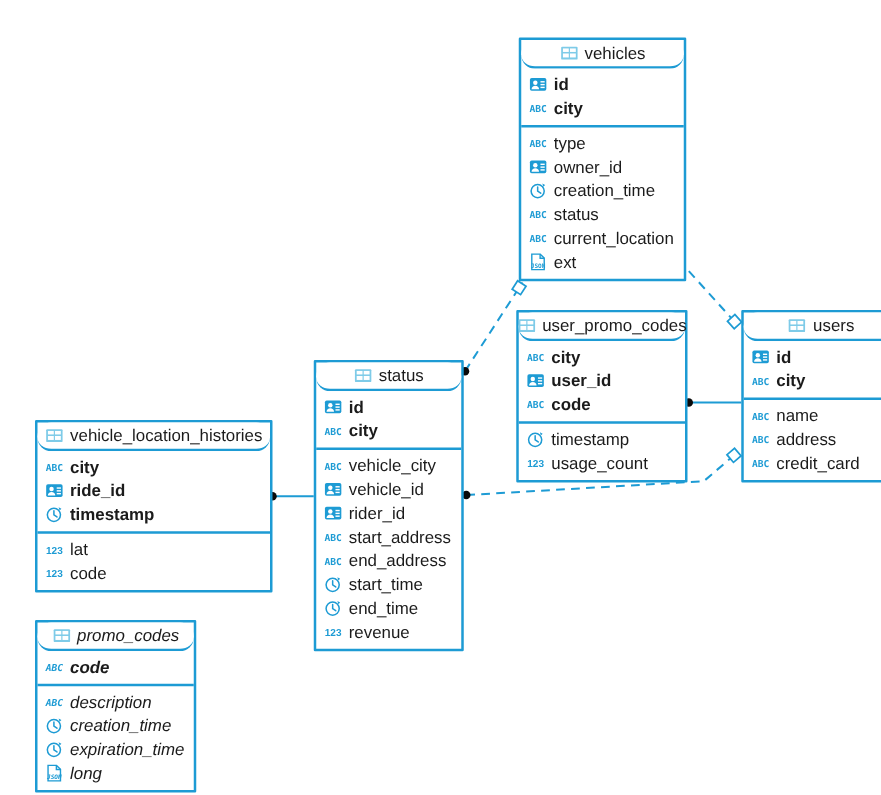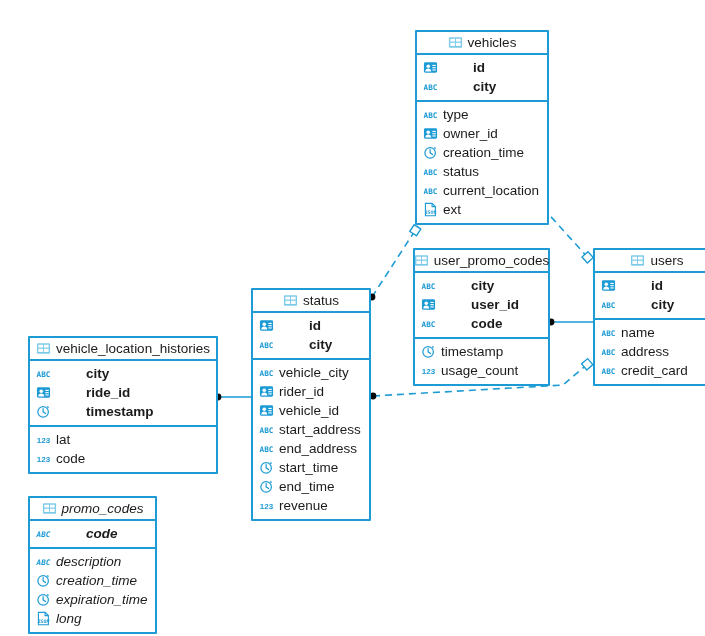--- a/index.html
+++ b/index.html
@@ -35,20 +35,21 @@
   }
   .tbl-header {
     box-sizing: border-box;
     height: 23px;
     border-bottom: 2px solid #1d9bd4;
     display: flex;
     align-items: center;
     justify-content: center;
     gap: 5px;
     background: #ffffff;
+    border-radius: 11px;
   }
   .tbl-title {
     font-size: 13.5px;
     color: #1b1b1b;
     line-height: 1;
     white-space: nowrap;
   }
   .sec {
     padding: 3px 0 4px 0;
   }
@@ -63,21 +64,20 @@
     padding-left: 6px;
     white-space: nowrap;
   }
   .col-name {
     font-size: 13.5px;
     color: #1b1b1b;
     line-height: 1;
   }
   .col-row.pk .col-name {
     font-weight: bold;
-    margin-left: 30px;
   }
   .ic {
     width: 15px;
     height: 15px;
     flex: 0 0 15px;
     display: block;
   }
   .ic svg { display: block; }
 </style>
 </head>
@@ -385,34 +385,34 @@
             <span class="ic">
               <svg viewBox="0 0 16 16" width="15" height="15">
                 <rect x="1" y="2.5" width="14" height="11" rx="1.5" fill="#1d9bd4"></rect>
                 <circle cx="5.6" cy="6.6" r="1.9" fill="#ffffff"></circle>
                 <path d="M2.4 12.2c0-2 1.5-3.1 3.2-3.1s3.2 1.1 3.2 3.1z" fill="#ffffff"></path>
                 <rect x="10" y="5.2" width="3.6" height="1.2" fill="#ffffff"></rect>
                 <rect x="10" y="7.6" width="3.6" height="1.2" fill="#ffffff"></rect>
                 <rect x="10" y="10" width="3.6" height="1.2" fill="#ffffff"></rect>
               </svg>
             </span>
+            <span class="col-name">vehicle_id</span>
+          </div>
+          <div class="col-row">
+            <span class="ic">
+              <svg viewBox="0 0 16 16" width="15" height="15">
+                <rect x="1" y="2.5" width="14" height="11" rx="1.5" fill="#1d9bd4"></rect>
+                <circle cx="5.6" cy="6.6" r="1.9" fill="#ffffff"></circle>
+                <path d="M2.4 12.2c0-2 1.5-3.1 3.2-3.1s3.2 1.1 3.2 3.1z" fill="#ffffff"></path>
+                <rect x="10" y="5.2" width="3.6" height="1.2" fill="#ffffff"></rect>
+                <rect x="10" y="7.6" width="3.6" height="1.2" fill="#ffffff"></rect>
+                <rect x="10" y="10" width="3.6" height="1.2" fill="#ffffff"></rect>
+              </svg>
+            </span>
             <span class="col-name">rider_id</span>
-          </div>
-          <div class="col-row">
-            <span class="ic">
-              <svg viewBox="0 0 16 16" width="15" height="15">
-                <rect x="1" y="2.5" width="14" height="11" rx="1.5" fill="#1d9bd4"></rect>
-                <circle cx="5.6" cy="6.6" r="1.9" fill="#ffffff"></circle>
-                <path d="M2.4 12.2c0-2 1.5-3.1 3.2-3.1s3.2 1.1 3.2 3.1z" fill="#ffffff"></path>
-                <rect x="10" y="5.2" width="3.6" height="1.2" fill="#ffffff"></rect>
-                <rect x="10" y="7.6" width="3.6" height="1.2" fill="#ffffff"></rect>
-                <rect x="10" y="10" width="3.6" height="1.2" fill="#ffffff"></rect>
-              </svg>
-            </span>
-            <span class="col-name">vehicle_id</span>
           </div>
           <div class="col-row">
             <span class="ic">
               <svg viewBox="0 0 16 16" width="15" height="15">
                 <text x="8" y="11.4" text-anchor="middle" font-family="&quot;DejaVu Sans Mono&quot;, monospace" font-size="8.2" font-weight="bold" fill="#1d9bd4">ABC</text>
               </svg>
             </span>
             <span class="col-name">start_address</span>
           </div>
           <div class="col-row">

